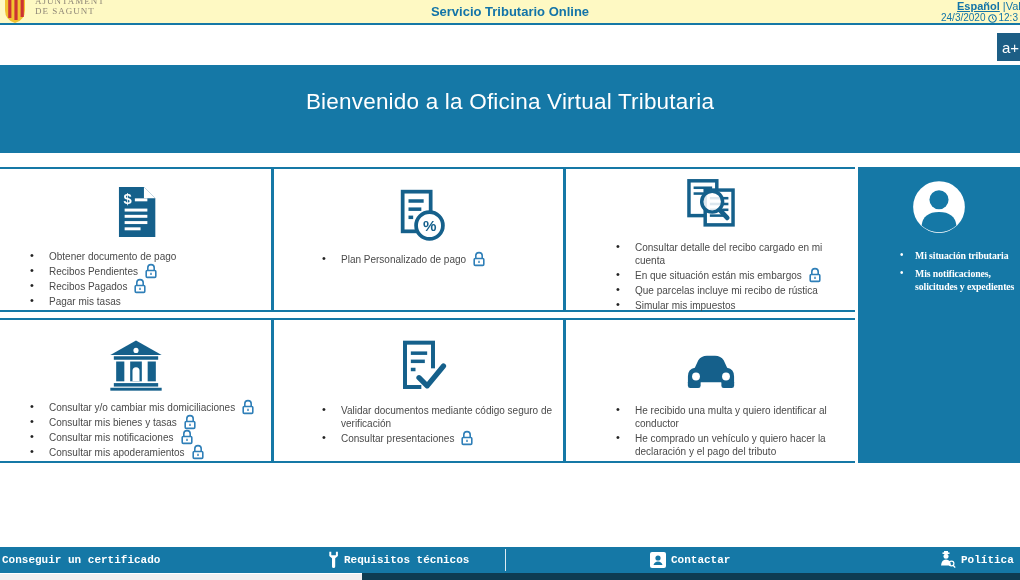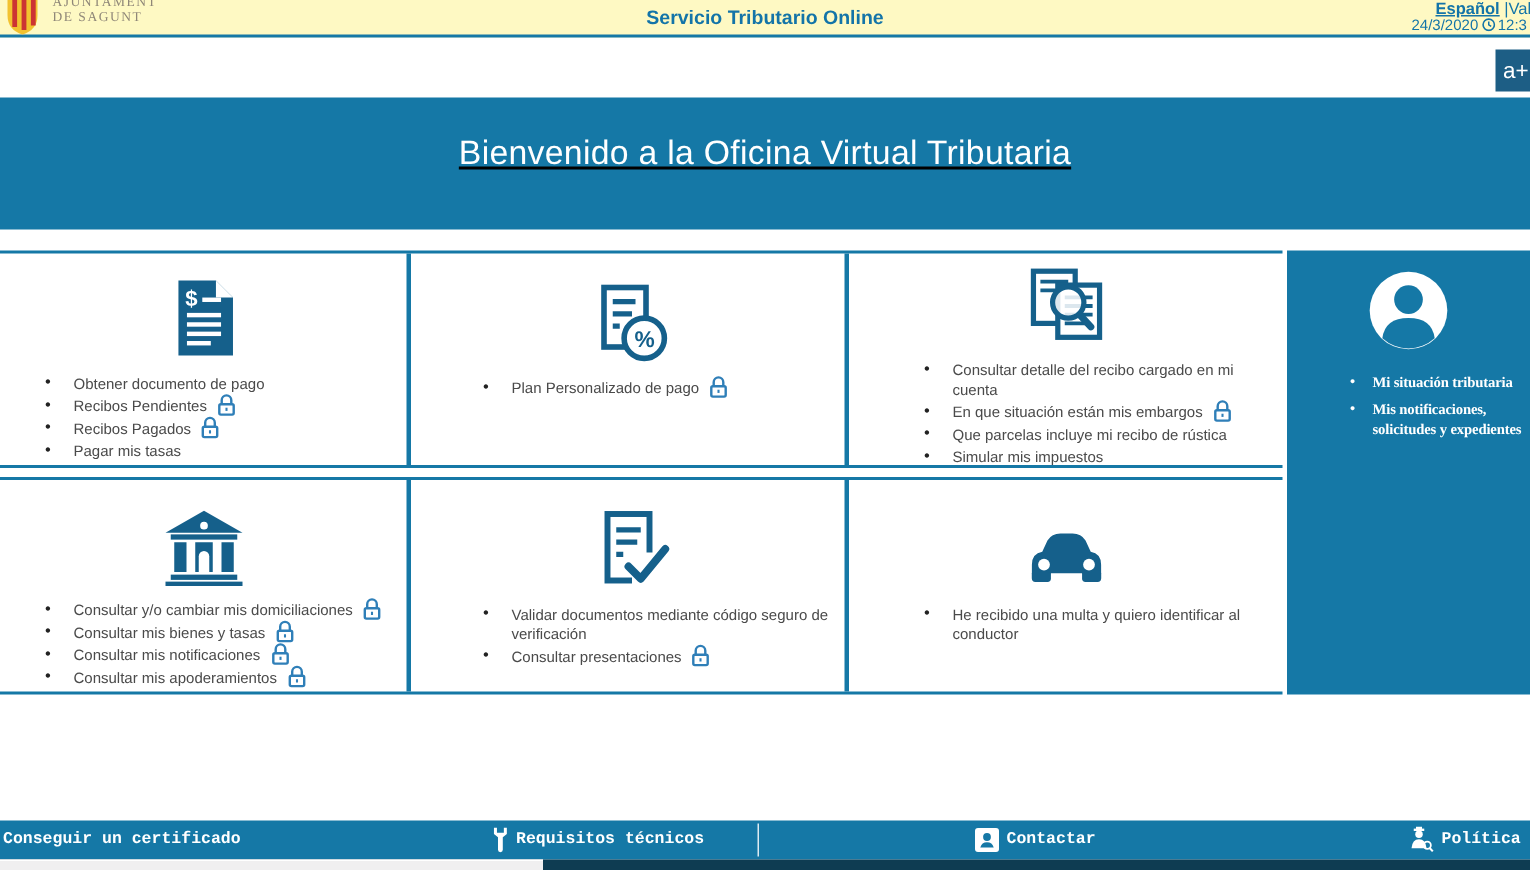--- a/index.html
+++ b/index.html
@@ -13,28 +13,28 @@
     background:#fef9c3; border-bottom:2px solid #1578A6; }
   .logo { position:absolute; left:2px; top:-6px; display:flex; gap:7px; cursor:pointer; }
   .logo-text { font-family:"Liberation Serif", serif; color:#8F8778; font-size:9px;
     letter-spacing:1px; line-height:10px; padding-top:2px; }
   .app-title { position:absolute; left:0; right:0; top:4px; text-align:center;
     color:#1374A8; font-weight:bold; font-size:13px; }
   .lang { position:absolute; left:957px; top:0; white-space:nowrap; font-size:11px; color:#1374A8; }
   .lang a { color:#1374A8; cursor:pointer; }
   .lang .sel { text-decoration:underline; font-weight:bold; }
   .datetime { position:absolute; left:941px; top:12px; white-space:nowrap;
-    font-size:10px; color:#1374A8; display:flex; align-items:flex-start; gap:2px; }
+    font-size:10px; color:#1374A8; display:flex; align-items:flex-end; gap:2px; }
   
   .font-btn { position:absolute; left:997px; top:33px; width:28px; height:28px;
     background:#1D5E85; color:#fff; font-size:15px; border:none; cursor:pointer;
     font-family:"Liberation Sans", sans-serif; text-align:left; padding-left:5px; }
   
   .banner { position:absolute; top:65px; left:0; width:1020px; height:88px;
-    background:#1578A6; display:flex; align-items:center; justify-content:center;text-decoration:underline; }
+    background:#1578A6; display:flex; align-items:center; justify-content:center; }
   .banner h1 { color:#fff; font-size:22.5px; font-weight:400; margin-top:-14px; letter-spacing:0.2px; }
   
   .row { position:absolute; left:0; width:855px; height:145px; display:flex;
     border-top:2px solid #1578A6; border-bottom:2px solid #1578A6; background:#fff; }
   .row1 { top:167px; } .row2 { top:318px; }
   .card { height:100%; display:flex; flex-direction:column; }
   .card.c1 { width:271px; }
   .card.c2, .card.c3 { width:292px; border-left:3px solid #1578A6; }
   .icon-wrap { height:66px; margin-top:8px; display:flex; justify-content:center; align-items:flex-end; }
   .card ul { list-style:none; margin-top:10px; padding-right:6px; }
@@ -248,20 +248,21 @@
         <svg width="60" height="42" viewBox="0 0 52 36">
           <path d="M6 21 Q6 14.5 12 13.5 L15 7 Q17.5 3 22.5 3 H29.5 Q34.5 3 37 7 L40 13.5 Q46 14.5 46 21 V29 H40 V26 H12 V29 H6 Z" fill="#15608B"></path>
           <rect x="6" y="24" width="11" height="7" rx="2" fill="#15608B"></rect>
           <rect x="35" y="24" width="11" height="7" rx="2" fill="#15608B"></rect>
           <circle cx="13" cy="21" r="3.4" fill="#fff"></circle>
           <circle cx="39" cy="21" r="3.4" fill="#fff"></circle>
         </svg>
       </div>
       <ul>
         <li><span>He recibido una multa y quiero identificar al conductor</span></li>
+        <li><span>He comprado un vehículo y quiero hacer la declaración y el pago del tributo</span></li>
       </ul>
     </div>
   </div>
 
   <div class="sidebar">
     <div class="icon-wrap">
       <svg width="54" height="54" viewBox="0 0 48 48">
         <circle cx="24" cy="24" r="23" fill="#fff"></circle>
         <circle cx="24" cy="17.5" r="8.5" fill="#1578A6"></circle>
         <path d="M8.5 40.5 Q10 28.5 24 28.5 Q38 28.5 39.5 40.5 A23 23 0 0 1 8.5 40.5 Z" fill="#1578A6"></path>

